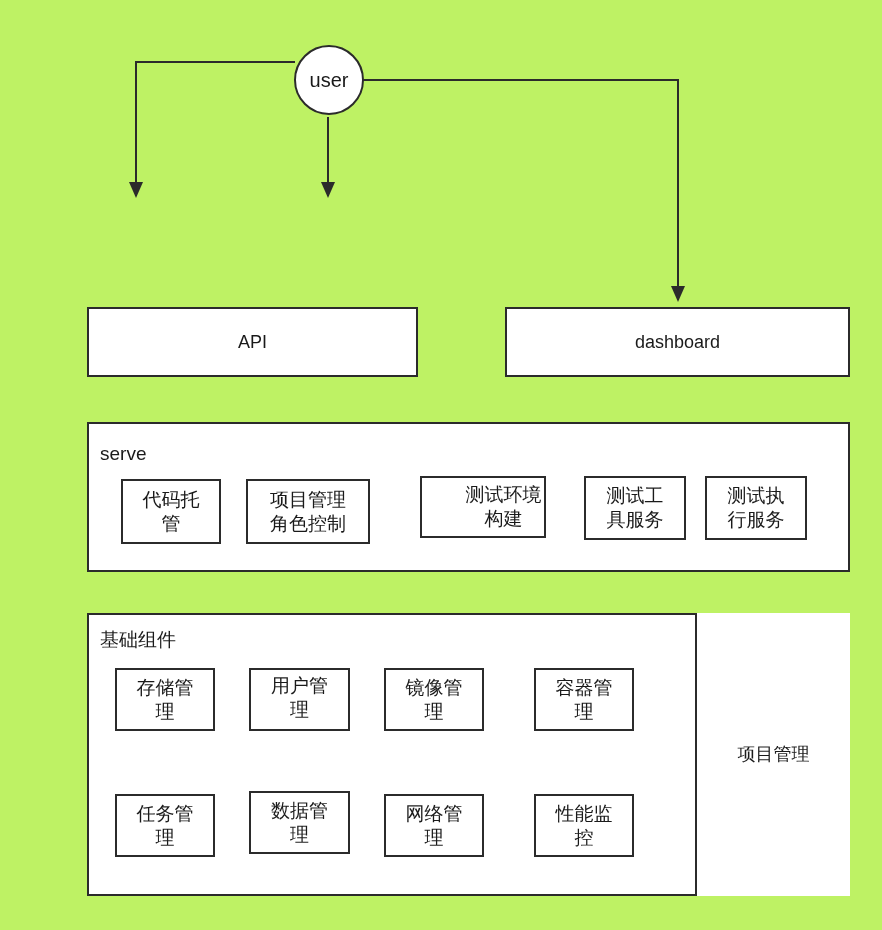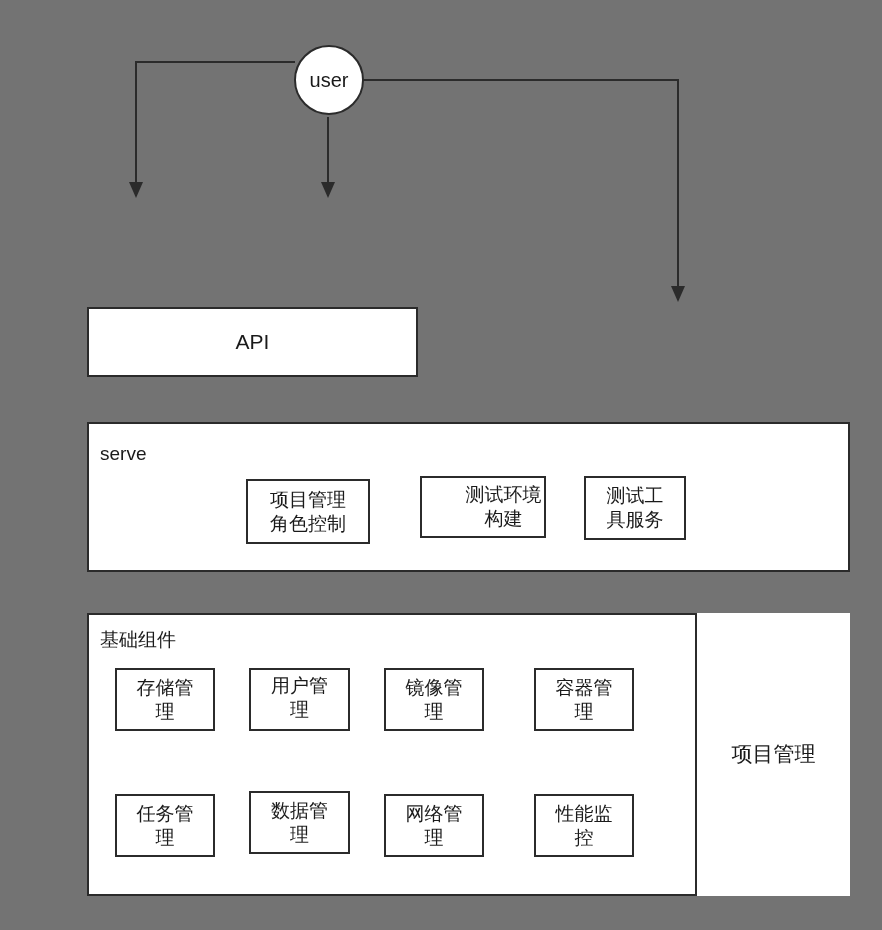--- a/index.html
+++ b/index.html
@@ -9,21 +9,21 @@
   }
   body {
     font-family: "Liberation Sans", sans-serif;
     color: #1a1a1a;
   }
   #canvas {
     position: relative;
     width: 882px;
     height: 930px;
     overflow: hidden;
-    background: #737373;
+    background: #bef264;
   }
   svg.edges {
     position: absolute;
     left: 0;
     top: 0;
     width: 882px;
     height: 930px;
     pointer-events: none;
   }
   .node {
@@ -48,21 +48,21 @@
     background: #ffffff;
   }
   .group-label {
     position: absolute;
     font-size: 19px;
     color: #1a1a1a;
     white-space: nowrap;
   }
   .lbl-en { font-size: 20px; }
   .lbl-cn { font-size: 19px; }
-  .lbl-big { font-size: 21px; }
+  .lbl-big { font-size: 18px; }
 </style>
 </head>
 <body>
 
 <div id="canvas">
 
   <svg class="edges" viewBox="0 0 882 930" xmlns="http://www.w3.org/2000/svg">
     <defs>
       <marker id="arrow" markerWidth="10" markerHeight="10" refX="7" refY="3.5" orient="auto" markerUnits="strokeWidth">
         <path d="M0,0 L8,3.5 L0,7 z" fill="#2b2b2b"></path>
@@ -75,30 +75,35 @@
 
     <path d="M362,80 L678,80 L678,300" fill="none" stroke="#2b2b2b" stroke-width="2" marker-end="url(#arrow)"></path>
   </svg>
 
   <div class="node circle lbl-en" style="left:294px; top:45px; width:70px; height:70px;">user</div>
 
 
 
   <div class="node lbl-big" style="left:87px; top:307px; width:331px; height:70px;">API</div>
 
+  <div class="node lbl-big" style="left:505px; top:307px; width:345px; height:70px;">dashboard</div>
 
   <div class="group" style="left:87px; top:422px; width:763px; height:150px;"></div>
   <div class="group-label" style="left:100px; top:443px;">serve</div>
 
+  <div class="node lbl-cn" style="left:121px; top:479px; width:100px; height:65px;">代码托
+管</div>
   <div class="node lbl-cn" style="left:246px; top:479px; width:124px; height:65px;">项目管理
 角色控制</div>
   <div class="node lbl-cn" style="left:420px; top:476px; width:126px; height:62px;padding-left:41px;">测试环境
 构建</div>
   <div class="node lbl-cn" style="left:584px; top:476px; width:102px; height:64px;">测试工
 具服务</div>
+  <div class="node lbl-cn" style="left:705px; top:476px; width:102px; height:64px;">测试执
+行服务</div>
 
   <div class="group" style="left:87px; top:613px; width:763px; height:283px;"></div>
   <div class="group-label" style="left:100px; top:627px;">基础组件</div>
 
   <div style="position:absolute; left:695px; top:613px; width:2px; height:283px; background:#2b2b2b;"></div>
   <div class="node lbl-big" style="left:697px; top:613px; width:153px; height:283px; border:none;">项目管理</div>
 
   <div class="node lbl-cn" style="left:115px; top:668px; width:100px; height:63px;">存储管
 理</div>
   <div class="node lbl-cn" style="left:249px; top:668px; width:101px; height:63px;font-family:Liberation Mono, monospace;">用户管

